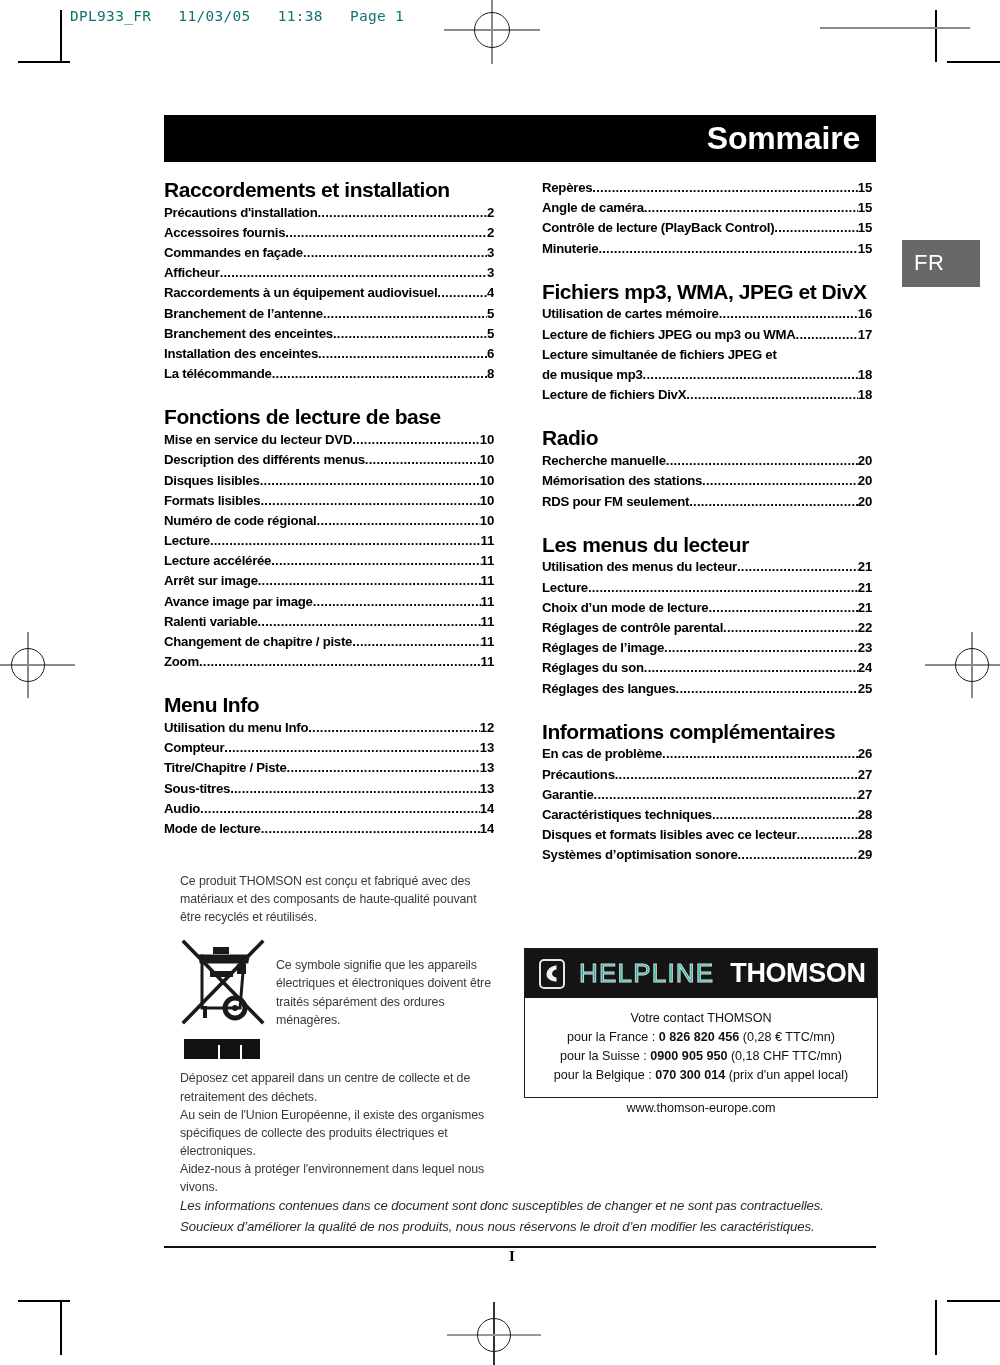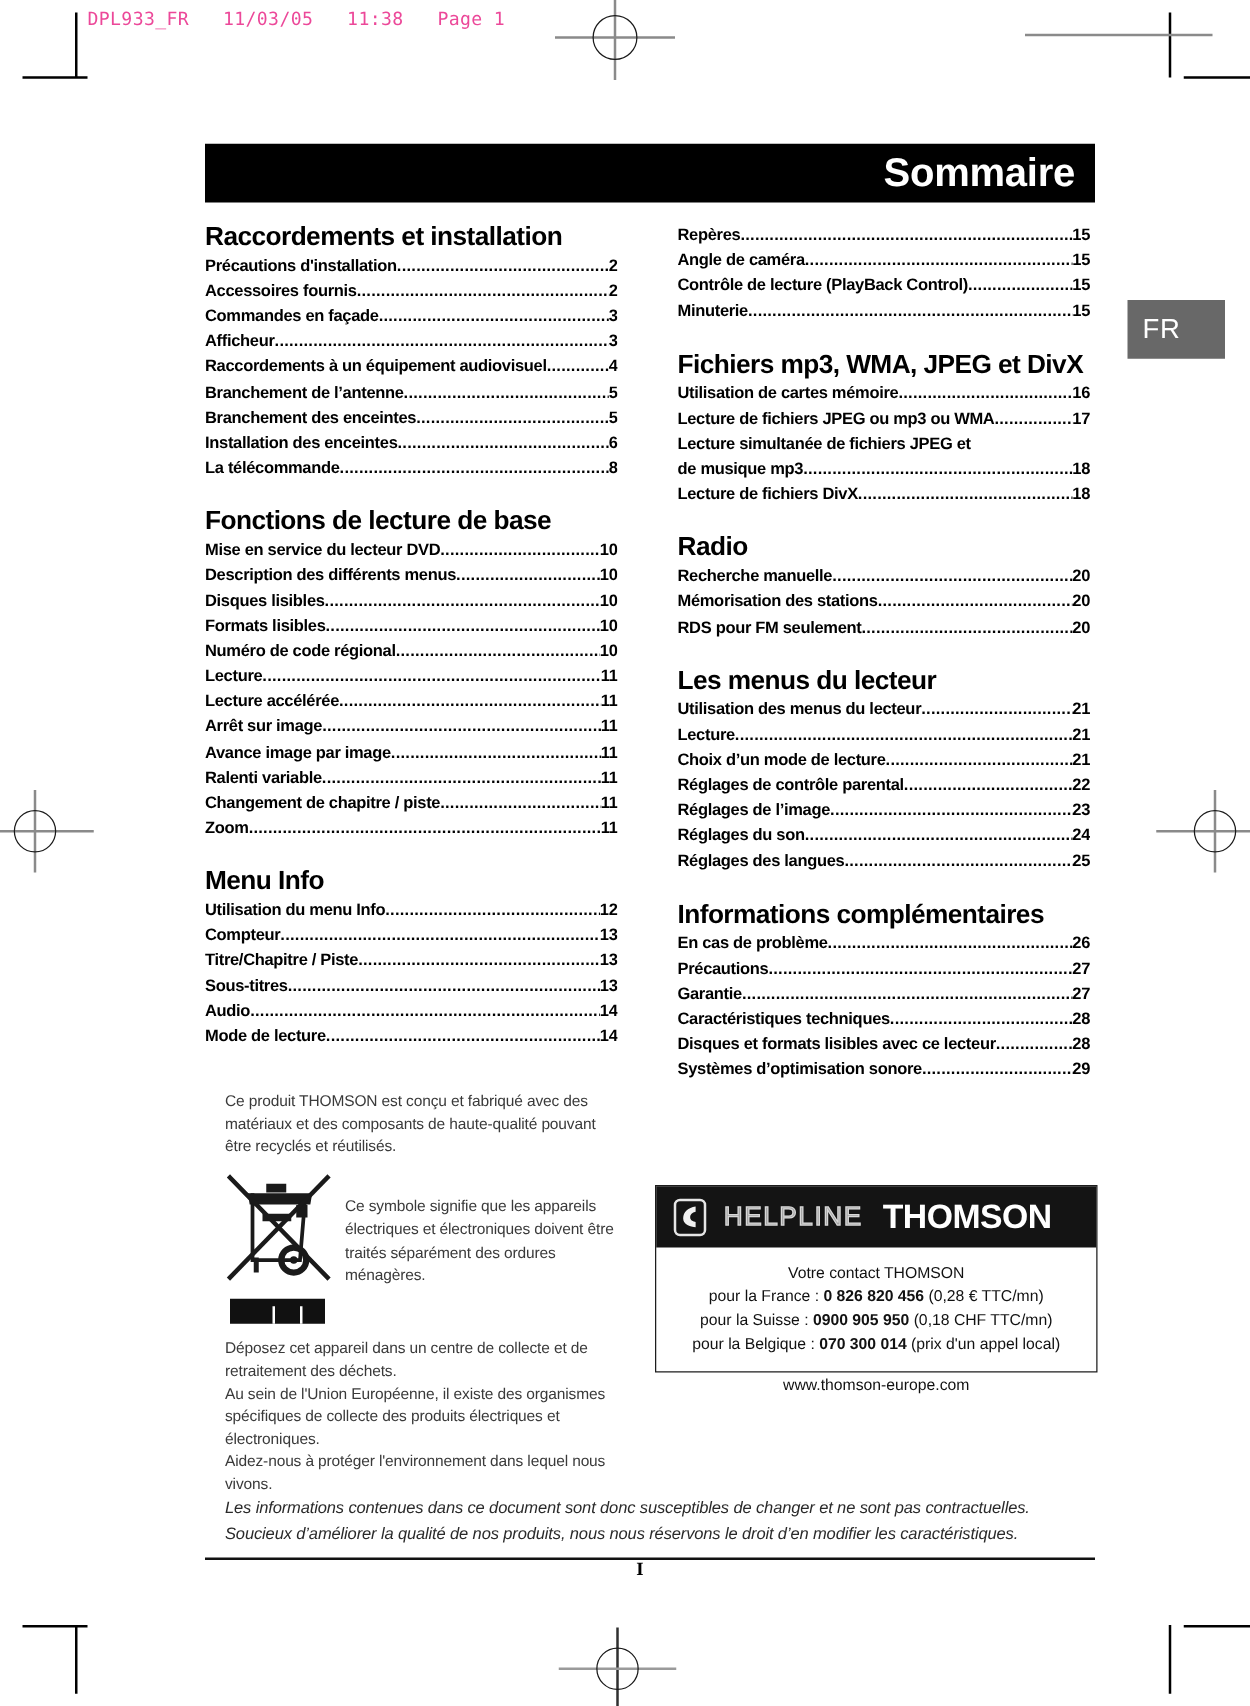--- a/index.html
+++ b/index.html
@@ -22,21 +22,21 @@
     margin-left:-1px;background:#8a8a8a;}
   .reg .hbar{position:absolute;top:50%;left:-30px;right:-30px;height:1.4px;
     margin-top:-.7px;background:#8a8a8a;}
   .reg.dark .vbar{background:#303030;width:1.6px;}
   .reg.dark .hbar{background:#9a9a9a;}
 
   
   .slug{
     position:absolute;left:70px;top:8px;
     font-family:"DejaVu Sans Mono","Liberation Mono",monospace;
-    font-size:14.5px;letter-spacing:.3px;white-space:pre;color:#ec4899;
+    font-size:14.5px;letter-spacing:.3px;white-space:pre;color:#0f766e;
   }
   .slug-rule{position:absolute;left:820px;top:27px;width:150px;height:1.6px;background:#8a8a8a;}
 
   
   .page{position:absolute;left:12px;top:0;width:1000px;height:1365px;}
 
   .sommaire-bar{
     position:absolute;left:152px;top:115px;width:712px;height:47px;
     background:#000;
   }
@@ -119,22 +119,22 @@
     height:49px;background:#141414;display:flex;align-items:center;
     padding-left:14px;box-sizing:border-box;
   }
   .phone-ico{
     width:26px;height:30px;border:2px solid #e6e6e6;border-radius:5px;
     box-sizing:border-box;display:flex;align-items:center;justify-content:center;
     flex:0 0 auto;
   }
   .phone-ico svg{display:block;}
   .helpline-word{
-    margin-left:14px;font-size:21px;letter-spacing:1.2px;
-    color:#a3a3a3;
+    margin-left:14px;font-size:26px;letter-spacing:1.2px;
+    color:#14b8a6;
     -webkit-text-stroke:1px #d8d8d8;
     font-family:"Liberation Sans",sans-serif;
   }
   .thomson-word{
     margin-left:16px;font-size:27px;font-weight:bold;color:#fff;
     letter-spacing:-0.4px;font-family:"Liberation Sans",sans-serif;
   }
   .helpbox .body{
     padding-top:11px;text-align:center;
     font-size:12.6px;color:#111;line-height:1.52;

